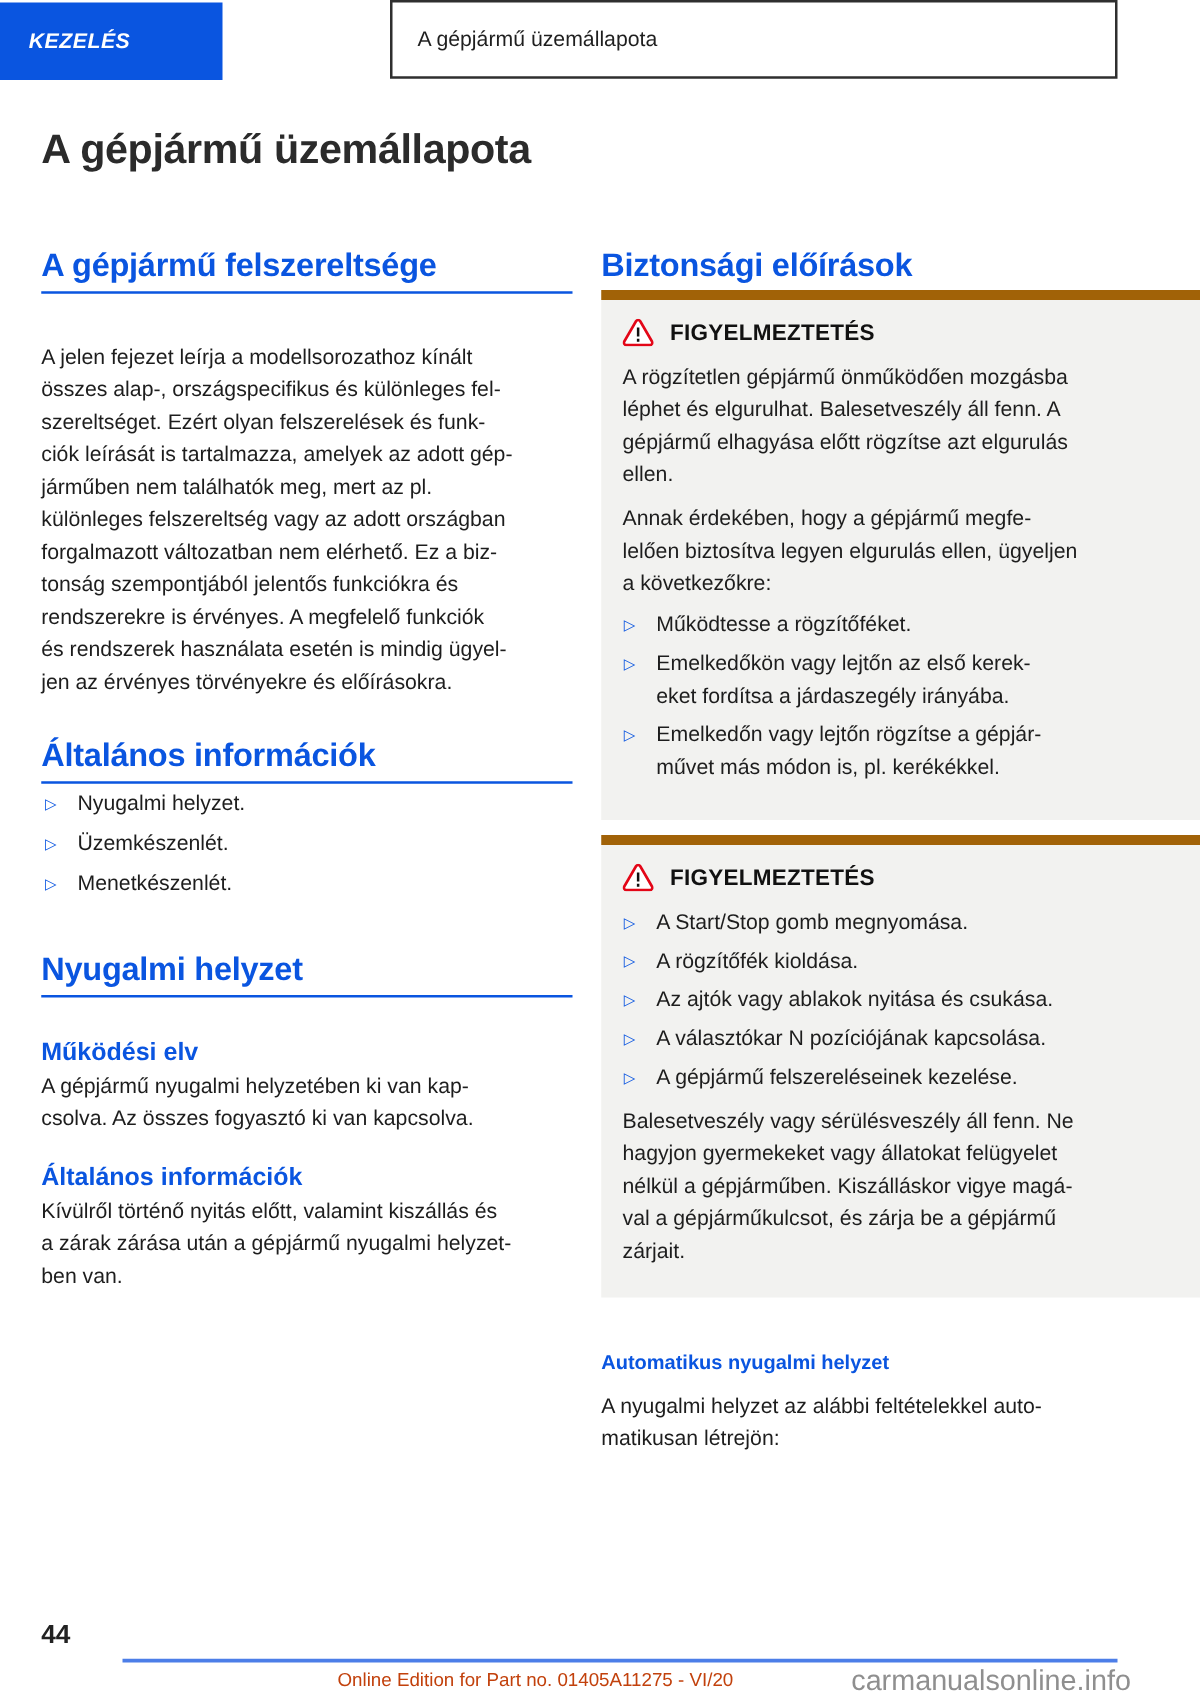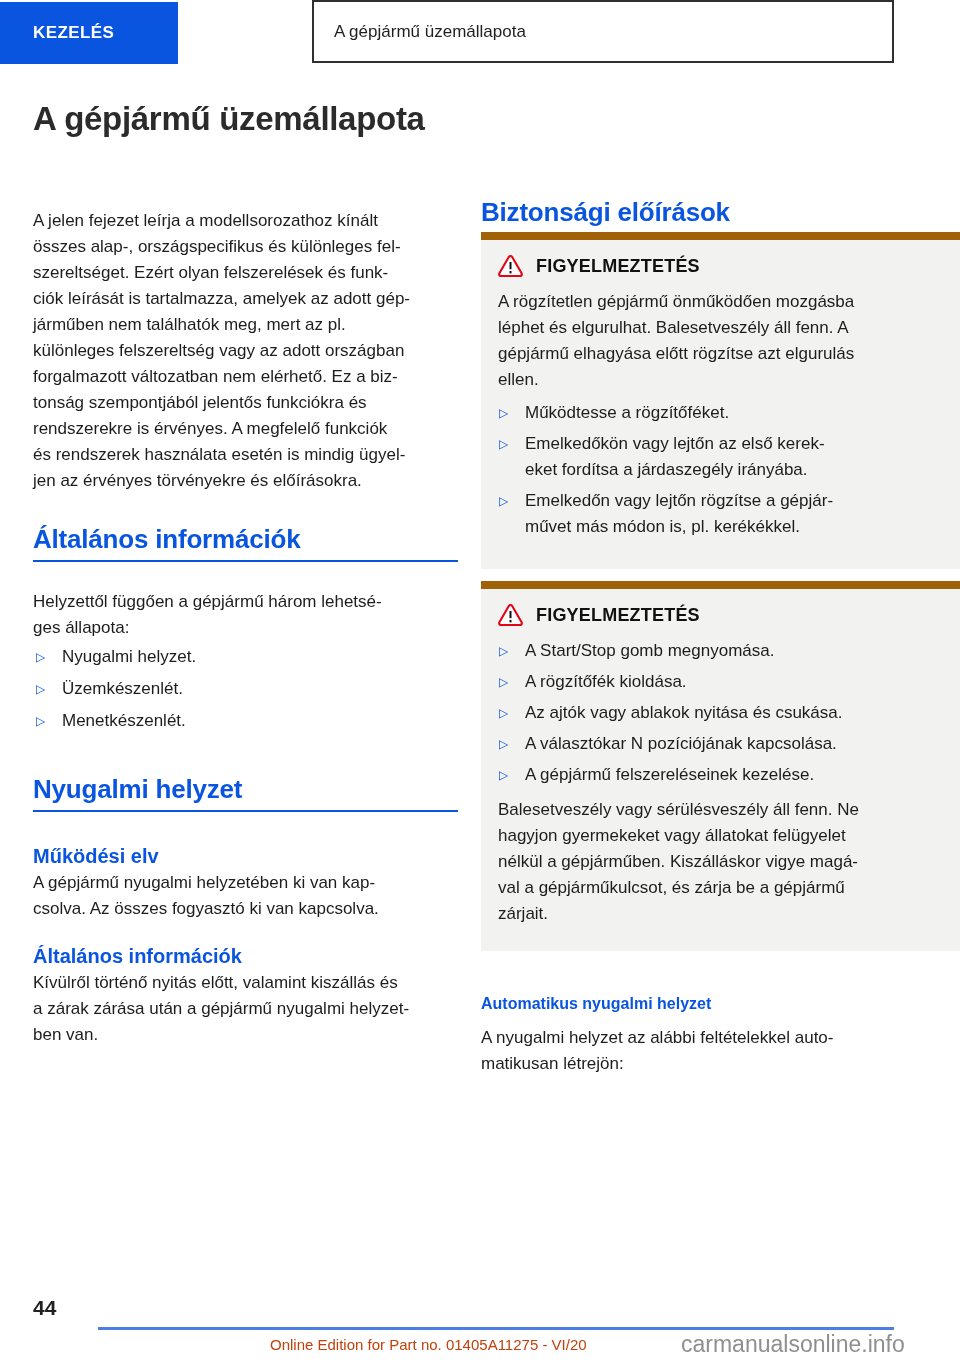--- a/index.html
+++ b/index.html
@@ -2,41 +2,41 @@
 <html lang="hu"><head>
 <meta charset="utf-8">
 <style>
   html,body{margin:0;padding:0;background:#ffffff;}
   .page{position:relative;width:960px;height:1362px;background:#ffffff;overflow:hidden;
         font-family:"Liberation Sans",sans-serif;color:#1d1d1d;}
 
   
   .chapter-tab{position:absolute;left:0;top:2px;width:178px;height:62px;background:#0a55e0;
         color:#ffffff;font-size:17px;font-weight:700;letter-spacing:.4px;
-        display:flex;align-items:center;padding-left:33px;box-sizing:border-box;}
+        display:flex;align-items:center;padding-left:23px;box-sizing:border-box;font-style:italic;}
   .section-box{position:absolute;left:312px;top:0;width:582px;height:63px;background:#ffffff;
         border:2px solid #2f2f2f;box-sizing:border-box;display:flex;align-items:center;
         padding-left:20px;font-size:17px;color:#1f1f1f;}
 
   
   .page-title{position:absolute;left:33px;top:99px;margin:0;font-size:33px;line-height:40px;
         font-weight:700;color:#2b2b2b;letter-spacing:-.3px;}
 
   
   .col{position:absolute;top:197px;}
   .col.left{left:33px;width:425px;}
   .col.right{left:481px;width:480px;}
 
   h2{margin:0;font-size:26px;line-height:30px;font-weight:700;color:#0a55e0;letter-spacing:-.2px;}
   h2.ruled{padding-bottom:6px;border-bottom:2px solid #0a55e0;}
   h3{margin:0;font-size:20px;line-height:24px;font-weight:700;color:#0a55e0;}
   h3.big{font-size:16px;line-height:26px;}
   p{margin:0;font-size:17px;line-height:26px;color:#1d1d1d;white-space:pre-line;}
 
-  .m-eqp{margin-top:11px;}
+  .m-eqp{margin-top:38px;}
   .m-h2gen{margin-top:30px;}
   .m-intro{margin-top:27px;}
   .m-h2rest{margin-top:40px;}
   .m-h3a{margin-top:32px;}
   .m-pa{margin-top:2px;}
   .m-h3b{margin-top:22px;}
 
   
   ul.bullets{list-style:none;margin:3px 0 0 0;padding:0;}
   ul.bullets li{display:flex;margin:0 0 6px 0;}
@@ -75,35 +75,34 @@
   <div class="chapter-tab">
     <span>KEZELÉS</span>
   </div>
   <div class="section-box">
     <span>A gépjármű üzemállapota</span>
   </div>
 
   <h1 class="page-title">A gépjármű üzemállapota</h1>
 
   <div class="col left">
+    <h2 class="ruled">A gépjármű felszereltsége</h2>
     <p class="m-eqp">A jelen fejezet leírja a modellsorozathoz kínált
 összes alap-, országspecifikus és különleges fel-
 szereltséget. Ezért olyan felszerelések és funk-
 ciók leírását is tartalmazza, amelyek az adott gép-
 járműben nem találhatók meg, mert az pl.
 különleges felszereltség vagy az adott országban
 forgalmazott változatban nem elérhető. Ez a biz-
 tonság szempontjából jelentős funkciókra és
 rendszerekre is érvényes. A megfelelő funkciók
 és rendszerek használata esetén is mindig ügyel-
 jen az érvényes törvényekre és előírásokra.</p>
 
     <h2 class="ruled m-h2gen">Általános információk</h2>
-    <p class="m-intro">Helyzettől függően a gépjármű három lehetsé-
-ges állapota:</p>
     <ul class="bullets">
       <li>
         <span class="tri">▷</span>
         <span class="li-text">Nyugalmi helyzet.</span>
       </li>
       <li>
         <span class="tri">▷</span>
         <span class="li-text">Üzemkészenlét.</span>
       </li>
       <li>
@@ -131,20 +130,23 @@
           <path d="M10.8 2 L1.4 18.2 a1.9 1.9 0 0 0 1.65 2.85 h18.9 a1.9 1.9 0 0 0 1.65-2.85 L14.2 2 a1.95 1.95 0 0 0-3.4 0 Z" fill="#ffffff" stroke="#e30617" stroke-width="2.1" stroke-linejoin="round"></path>
           <rect x="11.5" y="7" width="2" height="7.2" fill="#111111"></rect>
           <rect x="11.5" y="16" width="2" height="2.4" fill="#111111"></rect>
         </svg>
         <span class="label">FIGYELMEZTETÉS</span>
       </div>
       <p>A rögzítetlen gépjármű önműködően mozgásba
 léphet és elgurulhat. Balesetveszély áll fenn. A
 gépjármű elhagyása előtt rögzítse azt elgurulás
 ellen.</p>
+      <p class="gap">Annak érdekében, hogy a gépjármű megfe-
+lelően biztosítva legyen elgurulás ellen, ügyeljen
+a következőkre:</p>
       <ul class="bullets">
         <li>
           <span class="tri">▷</span>
           <span class="li-text">Működtesse a rögzítőféket.</span>
         </li>
         <li>
           <span class="tri">▷</span>
           <span class="li-text">Emelkedőkön vagy lejtőn az első kerek-
 eket fordítsa a járdaszegély irányába.</span>
         </li>

